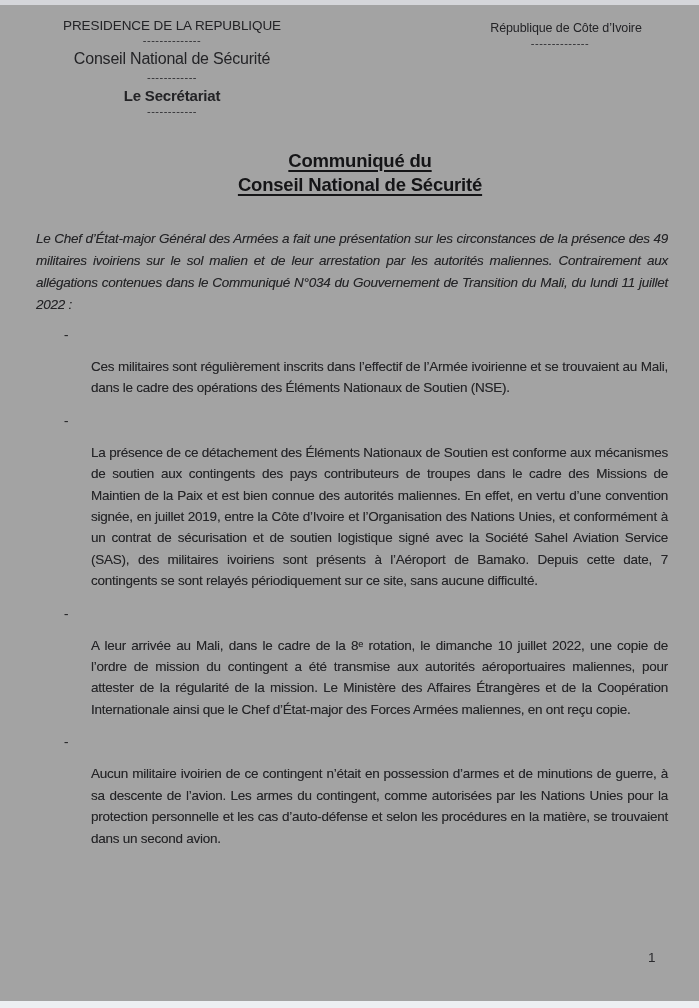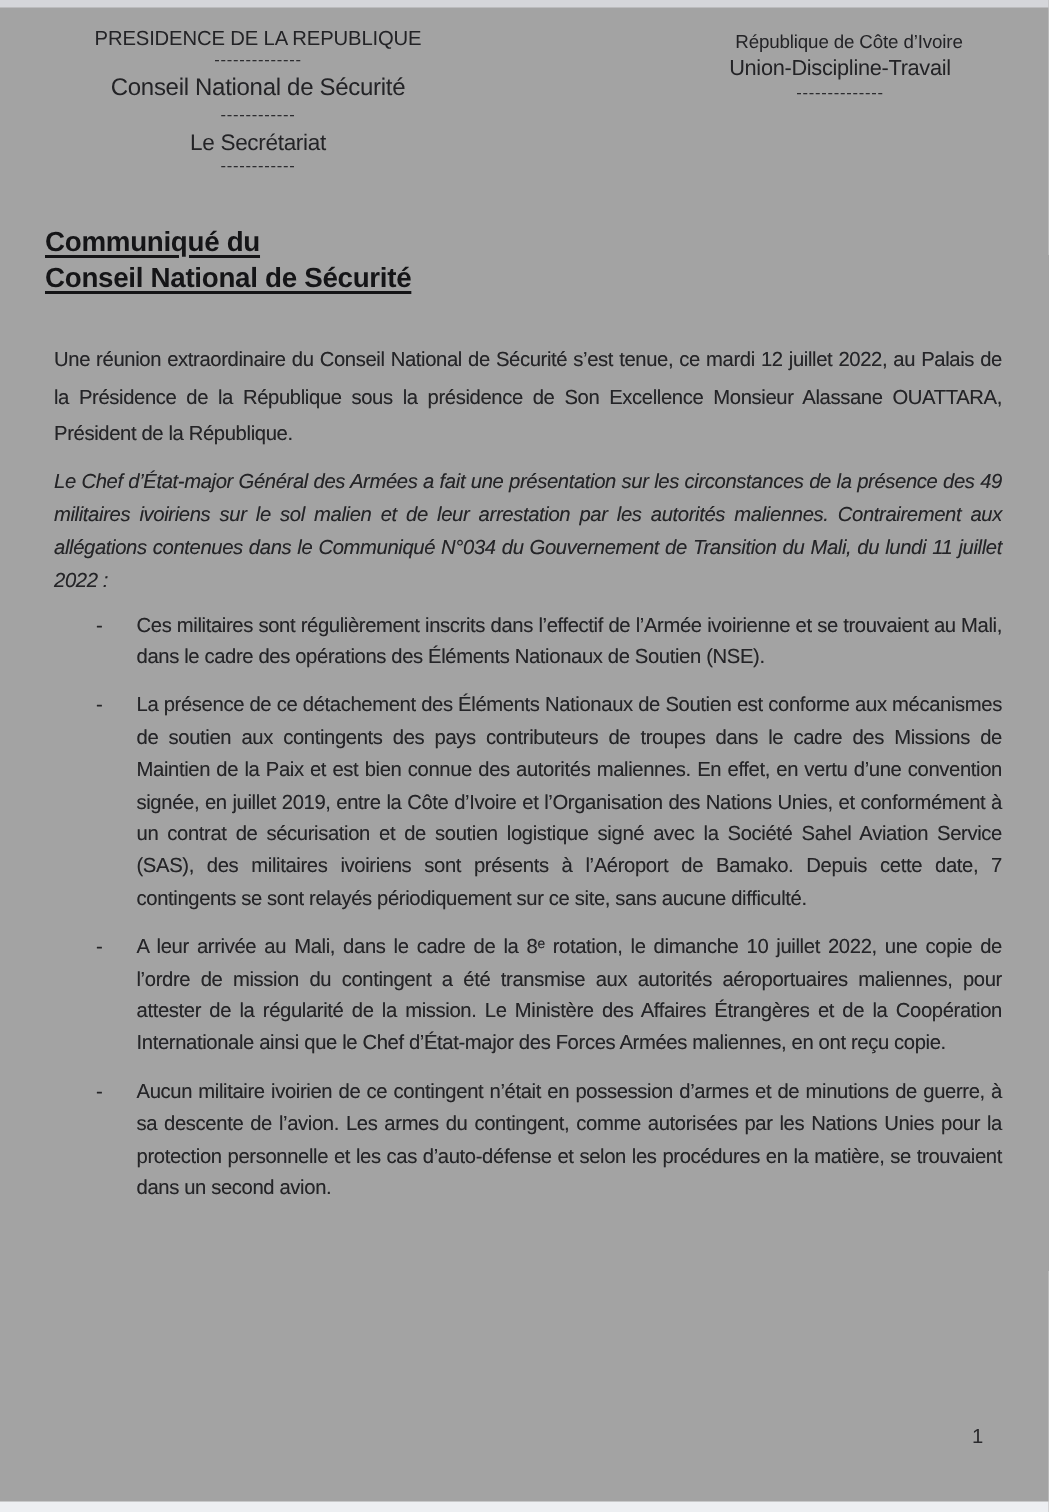--- a/index.html
+++ b/index.html
@@ -27,28 +27,28 @@
     position: absolute; top: 17px; left: 60px; width: 224px;
     text-align: center;
   }
   .header-right {
     position: absolute; top: 20px; left: 478px; width: 164px;
     text-align: center;
   }
   .h-line1 { font-size: 13.5px; letter-spacing: -0.1px; line-height: 17px; }
   .h-sep   { font-size: 11px; line-height: 12px; letter-spacing: 0.5px; color: #2c2c2f; }
   .h-line2 { font-size: 16px; letter-spacing: -0.2px; line-height: 24px; margin-top: 1px; }
-  .h-line3 { font-size: 15px; font-weight: normal; letter-spacing: -0.2px; line-height: 19px; margin-top: 3px; }
+  .h-line3 { font-size: 15px; font-weight: bold; letter-spacing: -0.2px; line-height: 19px; margin-top: 3px; }
   .hr-line1 { font-size: 12.5px; letter-spacing: -0.1px; line-height: 17px; margin-left: 12px; }
   .hr-line2 { font-size: 14.5px; letter-spacing: -0.2px; line-height: 19px; }
 
   
   .doc-title {
     position: absolute; top: 149px; left: 30px; width: 660px;
-    text-align: left;
+    text-align: center;
     font-size: 18.5px; font-weight: bold; color: #151517;
     letter-spacing: -0.2px; line-height: 23.5px;
   }
   .title-line {
     text-decoration: underline;
     text-decoration-thickness: 2px;
     text-underline-offset: 3px;
   }
 
   
@@ -59,21 +59,21 @@
     color: #242427;
     text-shadow: 0 0 0.4px rgba(20,20,20,0.35);
   }
   .para { margin: 0 0 8px 0; line-height: 24.5px; }
   .para.tight { line-height: 22px; font-style: italic; }
 
   .bullets { margin-top: 4px; }
   .bullet { display: flex; line-height: 21.4px; padding-left: 28px; }
   .bullet + .bullet { margin-top: 11px; }
   .bullet-marker { flex: none; width: 27px; }
-  .bullet-text { flex: 1; text-align: justify; }
+  .bullet-text { flex: 1; text-align: justify; margin-top: 32px; }
 
   .page-number {
     position: absolute; top: 950px; left: 648px;
     font-size: 13.5px; color: #2a2a2d;
   }
 </style>
 </head>
 <body>
 
 <div class="page">
@@ -84,31 +84,29 @@
     <div class="h-line1">PRESIDENCE DE LA REPUBLIQUE</div>
     <div class="h-sep">--------------</div>
     <div class="h-line2">Conseil National de Sécurité</div>
     <div class="h-sep">------------</div>
     <div class="h-line3">Le Secrétariat</div>
     <div class="h-sep">------------</div>
   </div>
 
   <div class="header-right">
     <div class="hr-line1">République de Côte d’Ivoire</div>
-    <div class="hr-line2">Union-Discipline-Travail</div>
     <div class="h-sep">--------------</div>
   </div>
 
   <div class="doc-title">
     <div class="title-line">Communiqué du</div>
     <div class="title-line">Conseil National de Sécurité</div>
   </div>
 
   <div class="content">
-    <p class="para">Une réunion extraordinaire du Conseil National de Sécurité s’est tenue, ce mardi 12 juillet 2022, au Palais de la Présidence de la République sous la présidence de Son Excellence Monsieur Alassane OUATTARA, Président de la République.</p>
     <p class="para tight">Le Chef d’État-major Général des Armées a fait une présentation sur les circonstances de la présence des 49 militaires ivoiriens sur le sol malien et de leur arrestation par les autorités maliennes.  Contrairement aux allégations contenues dans le Communiqué N°034 du Gouvernement de Transition du Mali, du lundi 11 juillet 2022 :</p>
 
     <div class="bullets">
       <div class="bullet">
         <span class="bullet-marker">-</span>
         <span class="bullet-text">Ces militaires sont régulièrement inscrits dans l’effectif de l’Armée ivoirienne et se trouvaient au Mali, dans le cadre des opérations des Éléments Nationaux de Soutien (NSE).</span>
       </div>
       <div class="bullet">
         <span class="bullet-marker">-</span>
         <span class="bullet-text">La présence de ce détachement des Éléments Nationaux de Soutien est conforme aux mécanismes de soutien aux contingents des pays contributeurs de troupes dans le cadre des Missions de Maintien de la Paix et est bien connue des autorités maliennes.  En effet, en vertu d’une convention signée, en juillet 2019, entre la Côte d’Ivoire et l’Organisation des Nations Unies, et conformément à un contrat de sécurisation et de soutien logistique signé avec la Société Sahel Aviation Service (SAS), des militaires ivoiriens sont présents à l’Aéroport de Bamako. Depuis cette date, 7 contingents se sont relayés périodiquement sur ce site, sans aucune difficulté.</span>

